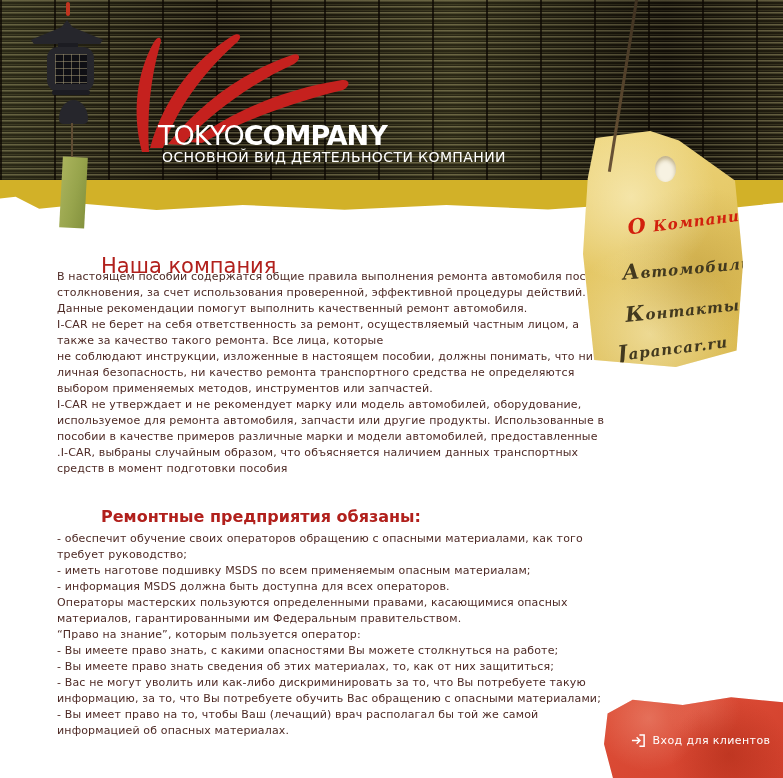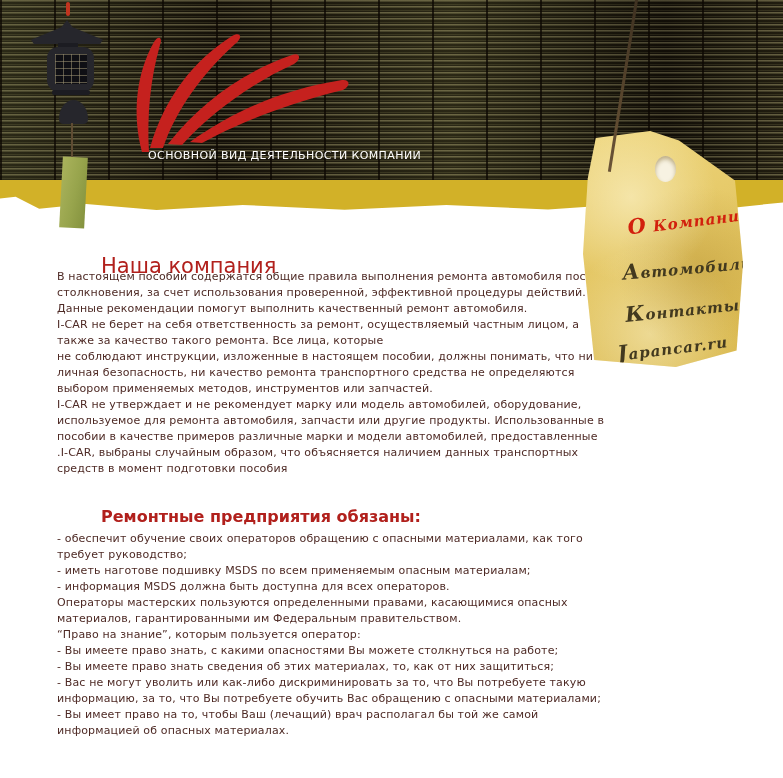--- a/index.html
+++ b/index.html
@@ -34,21 +34,21 @@
   .chime-cord{position:absolute;left:71px;top:123px;width:2px;height:38px;background:#5f4c33;}
   .chime-tag{position:absolute;left:61px;top:157px;width:25px;height:71px;transform:rotate(3deg);
     background:linear-gradient(100deg,#aab35c 0%,#97a44c 55%,#84923e 100%);}
 
   
   .logo{position:absolute;left:118px;top:12px;width:260px;height:150px;z-index:3;}
   .logo-strokes{position:absolute;left:0;top:0;width:235px;height:140px;}
   .logo-title{position:absolute;left:40px;top:108px;color:#fff;font-size:27px;letter-spacing:-1px;white-space:nowrap;}
   .logo-title .light{font-weight:400;}
   .logo-title .bold{font-weight:700;}
-  .logo-subtitle{position:absolute;left:30px;top:137px;color:#fff;font-size:11px;letter-spacing:.4px;
+  .logo-subtitle{position:absolute;left:44px;top:137px;color:#fff;font-size:14px;letter-spacing:.4px;
     text-transform:uppercase;white-space:nowrap;}
 
   
   .note-string{position:absolute;left:636px;top:-6px;width:3px;height:180px;z-index:5;
     background:linear-gradient(#3d3020,#6b5436);transform-origin:top center;transform:rotate(9deg);}
   .note{position:absolute;left:583px;top:131px;width:160px;height:236px;z-index:4;
     background-image:
       radial-gradient(circle at 30% 28%, rgba(255,248,215,.55), rgba(255,255,255,0) 42%),
       radial-gradient(circle at 72% 58%, rgba(158,118,28,.28), rgba(0,0,0,0) 46%),
       radial-gradient(circle at 42% 86%, rgba(255,250,220,.45), rgba(255,255,255,0) 40%),
@@ -106,20 +106,21 @@
     <div class="chime-tag"></div>
   </div>
 
   <div class="logo">
     <svg class="logo-strokes" viewBox="0 0 235 140" xmlns="http://www.w3.org/2000/svg">
       <path fill="#c5211e" d="M24 140 C 14 102 18 62 36 30 C 40 23 45 25 42 33 C 32 68 29 104 31 140 Z"></path>
       <path fill="#c5211e" d="M32 136 C 46 86 76 48 114 24 C 122 19 126 25 117 32 C 84 62 58 98 45 136 Z"></path>
       <path fill="#c5211e" d="M50 132 C 80 93 124 60 174 43 C 182 40 184 47 176 52 C 132 72 92 102 64 133 Z"></path>
       <path fill="#c5211e" d="M72 130 C 114 100 162 78 224 68 C 232 67 233 74 225 78 C 168 92 118 112 84 131 Z"></path>
     </svg>
+    <div class="logo-title"><span class="light">TOKYO</span><span class="bold">COMPANY</span></div>
     <div class="logo-subtitle">основной вид деятельности компании</div>
   </div>
 
   <div class="note-string"></div>
   <div class="note">
     <div class="note-hole"></div>
     <a class="note-link n1">О Компании</a>
     <a class="note-link n2">Автомобили</a>
     <a class="note-link n3">Контакты</a>
     <a class="note-link n4">Japancar.ru</a>
@@ -148,14 +149,21 @@
 Операторы мастерских пользуются определенными правами, касающимися опасных
 материалов, гарантированными им Федеральным правительством.
 “Право на знание”, которым пользуется оператор:
 - Вы имеете право знать, с какими опасностями Вы можете столкнуться на работе;
 - Вы имеете право знать сведения об этих материалах, то, как от них защититься;
 - Вас не могут уволить или как-либо дискриминировать за то, что Вы потребуете такую
 информацию, за то, что Вы потребуете обучить Вас обращению с опасными материалами;
 - Вы имеет право на то, чтобы Ваш (лечащий) врач располагал бы той же самой
 информацией об опасных материалах.</div>
 
+  <button class="login">
+    <svg class="login-icon" viewBox="0 0 16 16" xmlns="http://www.w3.org/2000/svg">
+      <path d="M9 2 h5 v12 h-5" fill="none" stroke="#ffffff" stroke-width="1.6"></path>
+      <path d="M1 8 h8 M6 4.5 L9.5 8 L6 11.5" fill="none" stroke="#ffffff" stroke-width="1.6"></path>
+    </svg>
+    <span class="login-label">Вход для клиентов</span>
+  </button>
 
 </div>
 
 </body></html>

